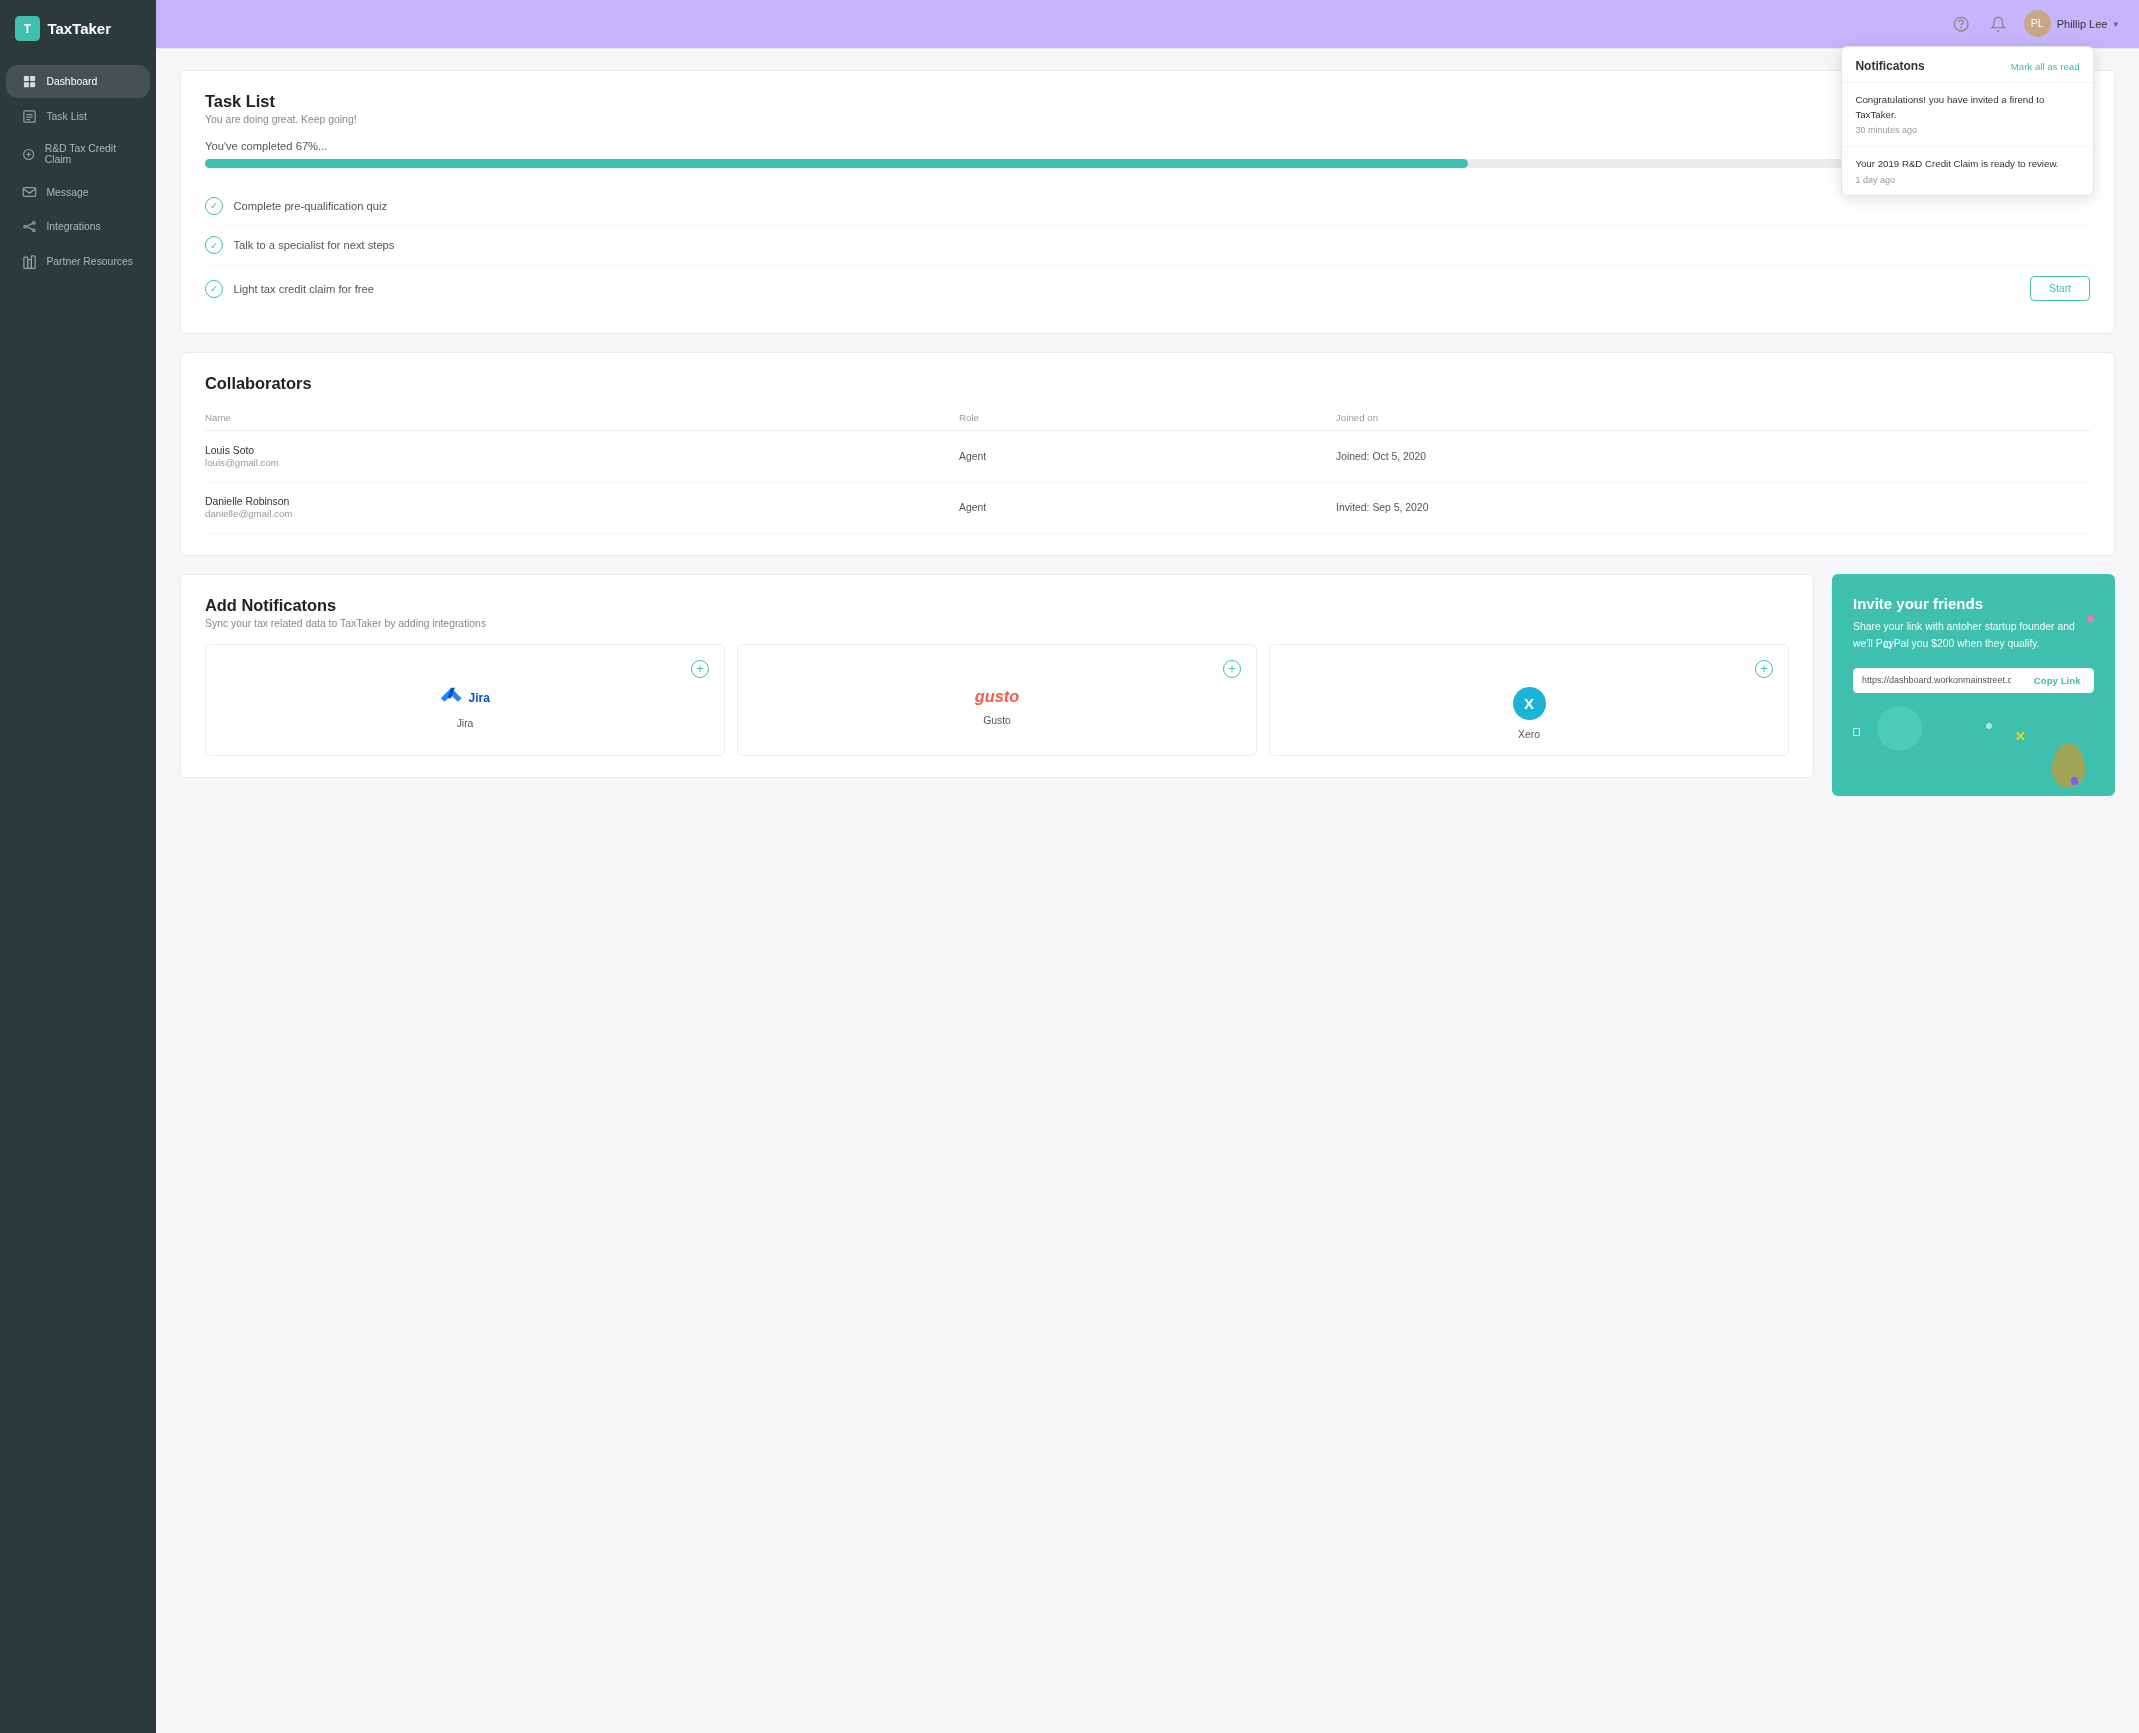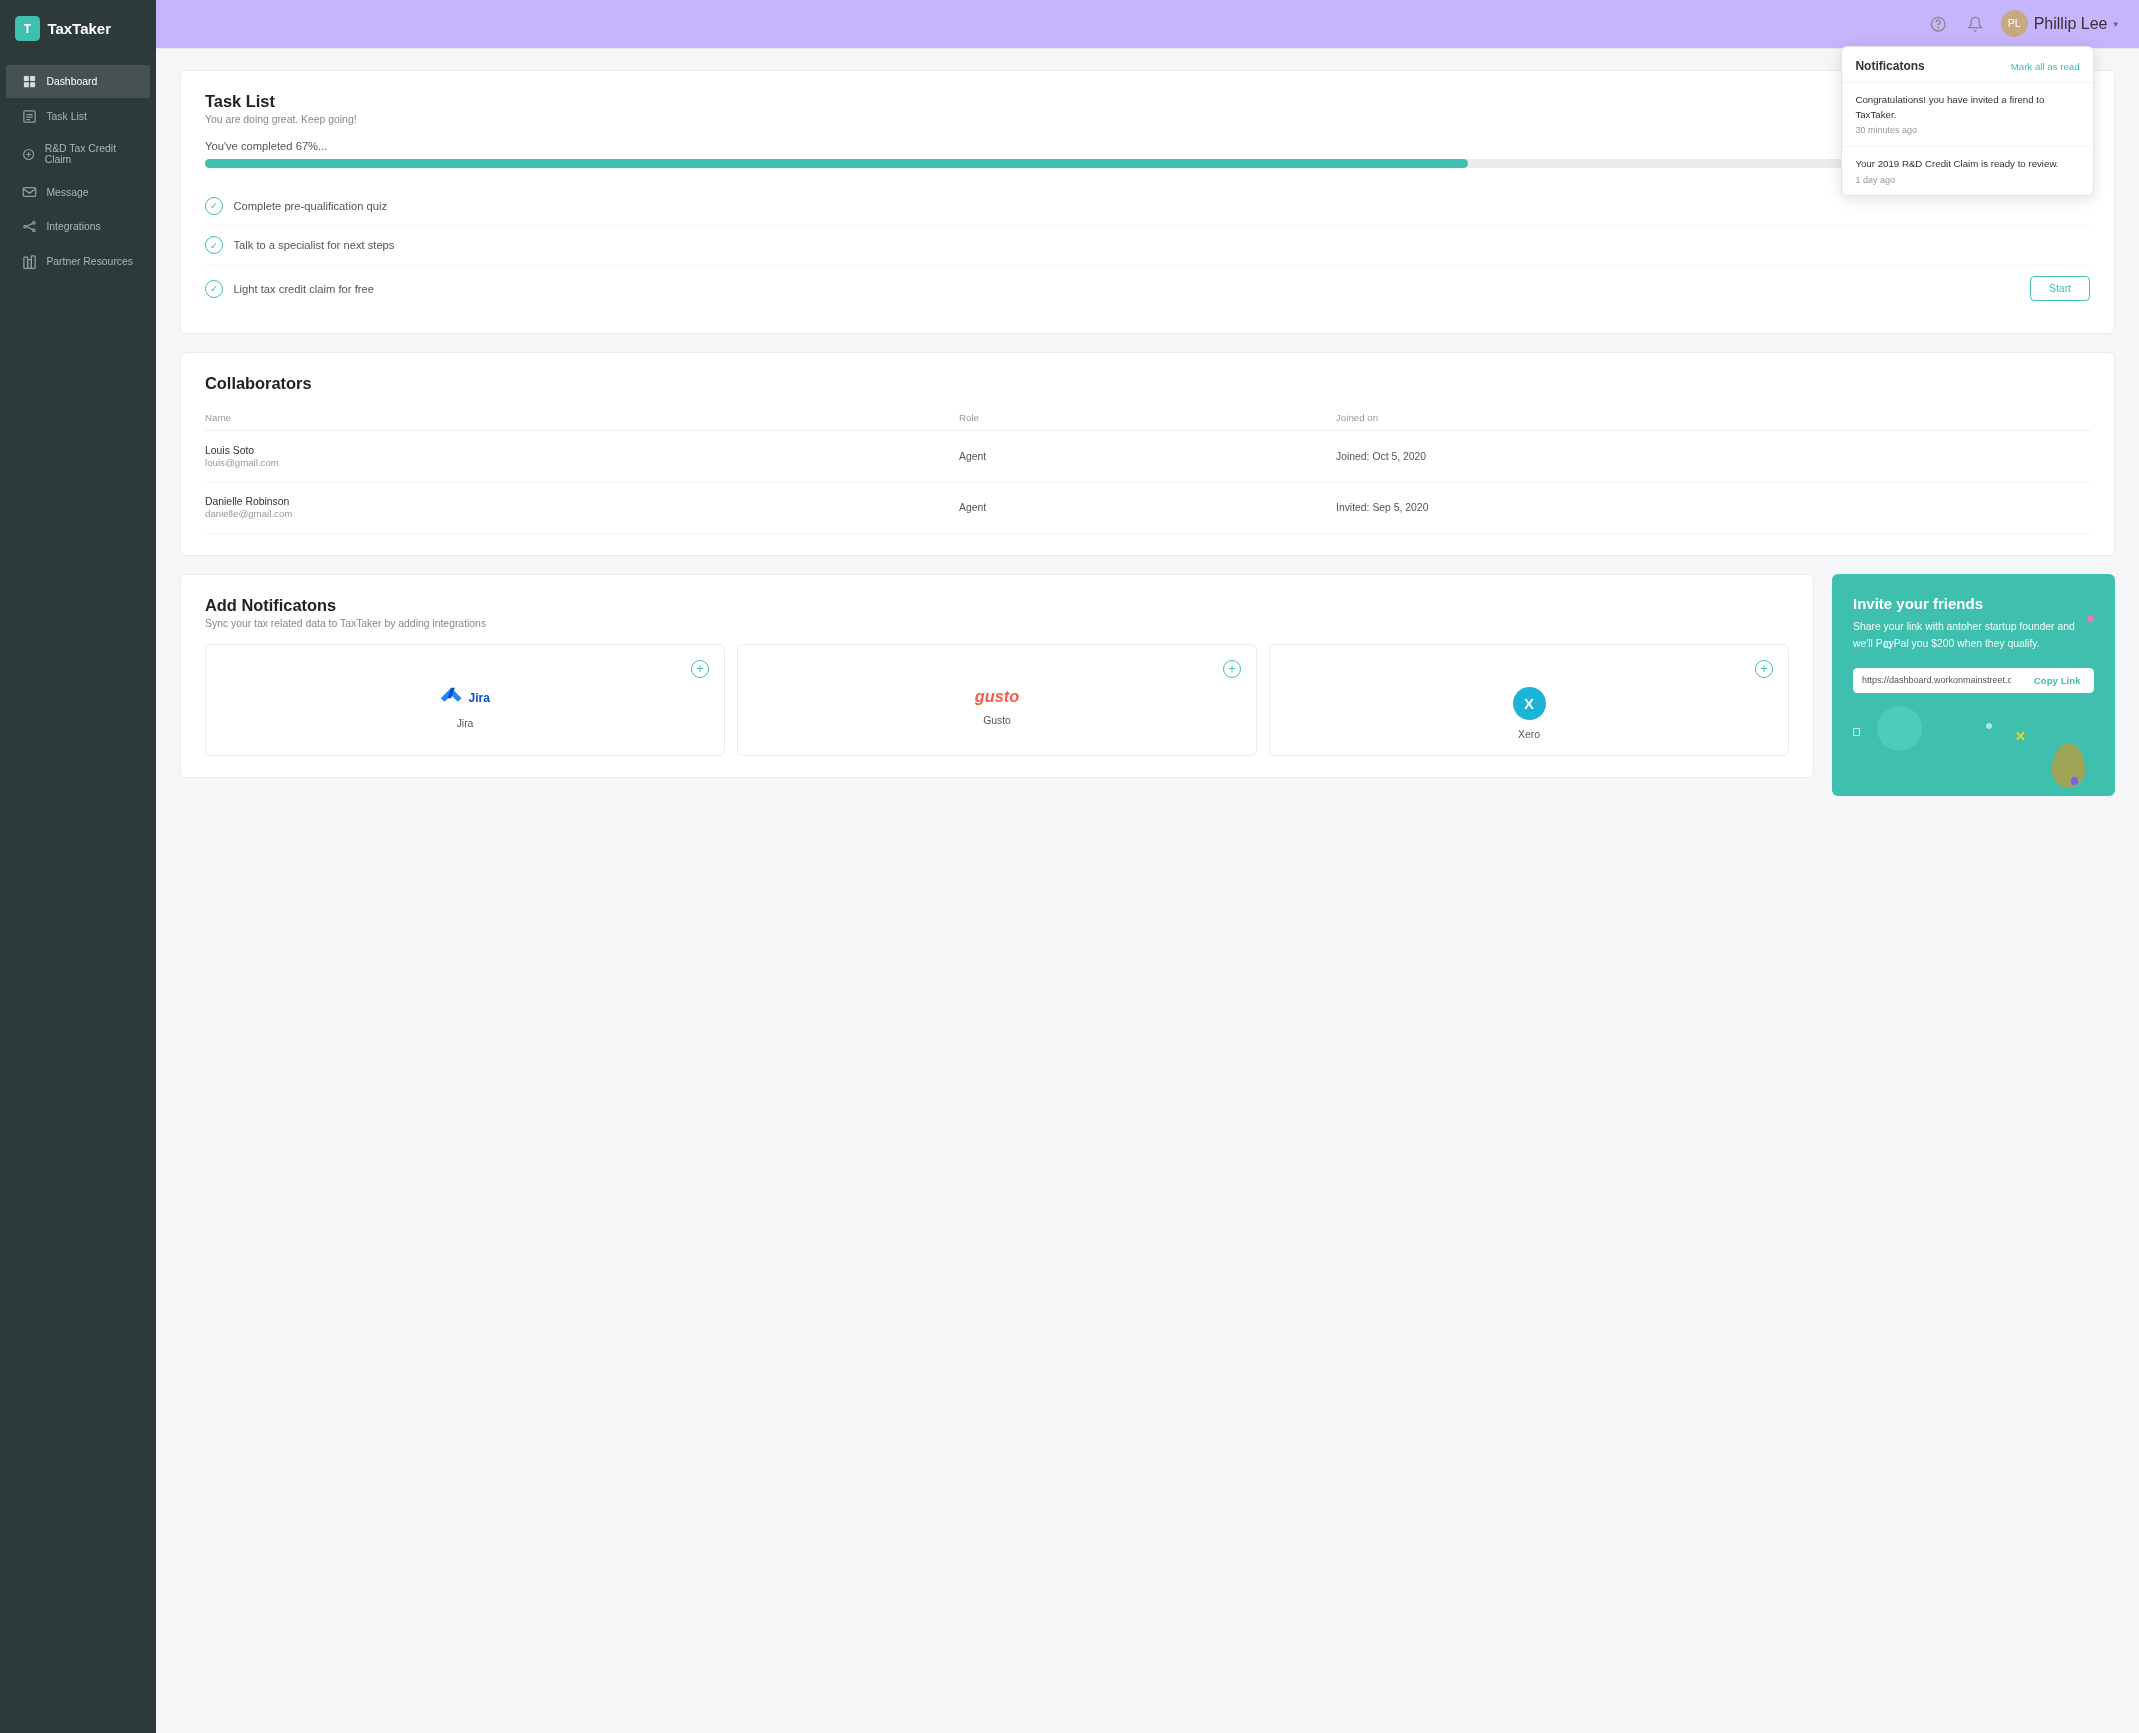--- a/index.html
+++ b/index.html
@@ -31,21 +31,21 @@
       display: flex; align-items: center; justify-content: center;
       color: white; font-size: 12px; font-weight: bold;
     }
     .sidebar-nav { display: flex; flex-direction: column; gap: 1.5px; padding: 7.4px 0; }
     .sidebar-item {
       display: flex; align-items: center; gap: 9px;
       padding: 9px 16.4px;
       color: #aab8b8;
       cursor: pointer;
       font-size: 10.4px;
-      border-radius: 2px;
+      border-radius: 12px;
       margin: 0 6px;
     }
     .sidebar-item.active { background: rgba(255,255,255,0.12); color: white; }
     .sidebar-icon { width: 15px; height: 15px; opacity: 0.8; }
 
     
     .main { flex: 1; display: flex; flex-direction: column; overflow-y: auto; }
 
     
     .header {
@@ -66,21 +66,21 @@
     }
     .avatar {
       width: 27px; height: 27px;
       border-radius: 50%;
       background: #c8a882;
       overflow: hidden;
       display: flex; align-items: center; justify-content: center;
       font-size: 10.4px; color: white;
     }
     .user-info { display: flex; align-items: center; gap: 6px; cursor: pointer; }
-    .user-name { font-size: 16px; color: #333; font-weight: 500; }
+    .user-name { font-size: 11px; color: #333; font-weight: 500; }
     .chevron { color: #666; font-size: 9px; }
 
     
     .notification-dropdown {
       position: absolute;
       top: 46px;
       right: 45px;
       background: white;
       border: 0.7px solid #e0e4e8;
       border-radius: 6px;

